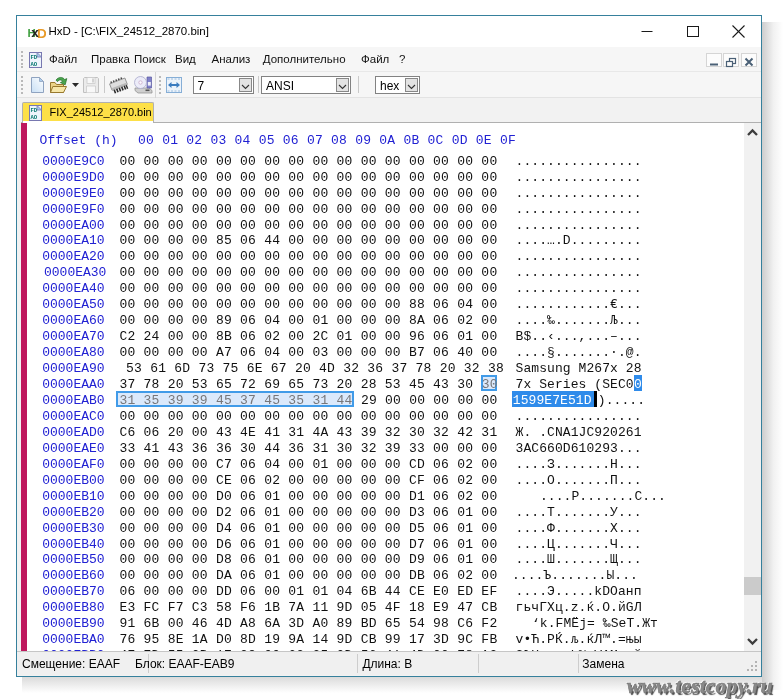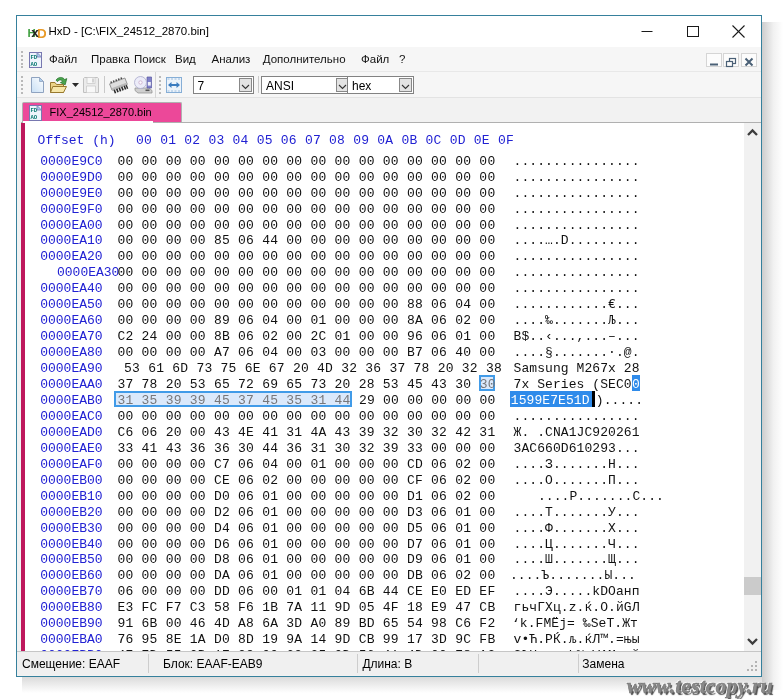--- a/index.html
+++ b/index.html
@@ -11,24 +11,24 @@
 .title{position:absolute;left:0;top:0;width:744px;height:31px;background:#fff}
 .title .txt{position:absolute;left:31.5px;top:8.5px;font-size:11.5px;color:#000}
 .menu{position:absolute;left:0;top:31px;width:744px;height:25px;background:#f6f6f6;border-bottom:1px solid #e8e8e8}
 .menu .mi{position:absolute;top:5.5px;font-size:11.5px;color:#111}
 .tbar{position:absolute;left:0;top:56px;width:744px;height:26px;background:#f6f6f6;border-bottom:1px solid #e3e3e3}
 .combo{position:absolute;top:3.5px;height:18.5px;background:#fff;border:1px solid #828282}
 .combo .ct{position:absolute;left:4px;top:2.5px;font-size:12px;color:#000}
 .combo .cb{position:absolute;right:1px;top:1px;width:13px;height:14.5px;background:#e3e3e3;border:1px solid #888}
 .tsep{position:absolute;top:4px;width:1px;height:17px;background:#c9c9c9}
 .tabbar{position:absolute;left:0;top:82px;width:744px;height:24px;background:#f2f2f2}
-.tab{position:absolute;left:5px;top:3.5px;width:160px;height:21px;background:#ec4899;border:1px solid #b0b0b0;border-bottom:none;border-radius:2px 2px 0 0}
+.tab{position:absolute;left:5px;top:3.5px;width:132px;height:21px;background:#fde047;border:1px solid #b0b0b0;border-bottom:none;border-radius:2px 2px 0 0}
 .tab .ttxt{position:absolute;left:26.6px;top:3.5px;font-size:11px;color:#000}
 .pageline{position:absolute;left:4px;top:106px;width:740px;height:1px;background:#b0b0b0}
-.content{position:absolute;left:4px;top:107px;width:740px;height:528px;background:#fff;border-left:4px solid #be185d;overflow:hidden}
+.content{position:absolute;left:4px;top:107px;width:740px;height:528px;background:#fff;border-left:6px solid #be185d;overflow:hidden}
 .hl{position:absolute;height:15.95px;line-height:15.95px;font-family:"Liberation Mono",monospace;font-size:13px;white-space:pre}
 .off{position:absolute;color:#2121d3}
 .hx{position:absolute;color:#111;letter-spacing:0.242px}
 .hx.hdr{color:#2121d3}
 .hx.hxs{color:#77777a}
 .asc{position:absolute;color:#111;letter-spacing:0.07px}
 .asc.ascs{color:#fff}
 .selh{position:absolute;top:-2px;height:15.95px;background:#dbe9fb;border:2px solid #419be8}
 .sela{position:absolute;top:-2px;height:15.95px;background:#2f8bea}
 .caret{position:absolute;top:-2px;width:3px;height:15.95px;background:#000}
@@ -179,21 +179,21 @@
           </svg></span>
       </div>
     <div class="tsep" style="left:241px"></div>
     <div class="combo" style="left:244px;width:90px">
         <span class="ct">ANSI</span>
         <span class="cb"><svg width="11" height="13" viewBox="0 0 11 13">
             <path d="M2,5 L5.5,8.5 L9,5" fill="none" stroke="#333" stroke-width="1.1"></path>
           </svg></span>
       </div>
     <div class="tsep" style="left:341px"></div>
-    <div class="combo" style="left:330px;width:67px">
+    <div class="combo" style="left:358px;width:45px">
         <span class="ct">hex</span>
         <span class="cb"><svg width="11" height="13" viewBox="0 0 11 13">
             <path d="M2,5 L5.5,8.5 L9,5" fill="none" stroke="#333" stroke-width="1.1"></path>
           </svg></span>
       </div>
   </div>
   <div class="tabbar">
     <div class="tab">
       <svg class="abs" style="left:6px;top:2.5px" width="13" height="16" viewBox="0 0 13 16">
         <rect x="0.5" y="0.5" width="12" height="15" fill="#eef4fc" stroke="#7878b0"></rect>
@@ -208,21 +208,21 @@
   <div class="abs" style="left:6px;top:105px;width:130px;height:2px;background:#fff"></div>
   <div class="content">
 <div class="hl" style="top:10.4px"><span class="off" style="left:12.6px">Offset (h)</span><span class="hx hdr" style="left:111px">00 01 02 03 04 05 06 07 08 09 0A 0B 0C 0D 0E 0F</span></div>
 <div class="hl" style="top:30.70px"><span class="off" style="left:15.2px">0000E9C0</span><span class="hx" style="left:92.4px">00 00 00 00 00 00 00 00 00 00 00 00 00 00 00 00</span><span class="asc" style="left:488.6px">................</span></div>
 <div class="hl" style="top:46.65px"><span class="off" style="left:15.2px">0000E9D0</span><span class="hx" style="left:92.4px">00 00 00 00 00 00 00 00 00 00 00 00 00 00 00 00</span><span class="asc" style="left:488.6px">................</span></div>
 <div class="hl" style="top:62.60px"><span class="off" style="left:15.2px">0000E9E0</span><span class="hx" style="left:92.4px">00 00 00 00 00 00 00 00 00 00 00 00 00 00 00 00</span><span class="asc" style="left:488.6px">................</span></div>
 <div class="hl" style="top:78.55px"><span class="off" style="left:15.2px">0000E9F0</span><span class="hx" style="left:92.4px">00 00 00 00 00 00 00 00 00 00 00 00 00 00 00 00</span><span class="asc" style="left:488.6px">................</span></div>
 <div class="hl" style="top:94.50px"><span class="off" style="left:15.2px">0000EA00</span><span class="hx" style="left:92.4px">00 00 00 00 00 00 00 00 00 00 00 00 00 00 00 00</span><span class="asc" style="left:488.6px">................</span></div>
 <div class="hl" style="top:110.45px"><span class="off" style="left:15.2px">0000EA10</span><span class="hx" style="left:92.4px">00 00 00 00 85 06 44 00 00 00 00 00 00 00 00 00</span><span class="asc" style="left:488.6px">....….D.........</span></div>
 <div class="hl" style="top:126.40px"><span class="off" style="left:15.2px">0000EA20</span><span class="hx" style="left:92.4px">00 00 00 00 00 00 00 00 00 00 00 00 00 00 00 00</span><span class="asc" style="left:488.6px">................</span></div>
-<div class="hl" style="top:142.35px"><span class="off" style="left:32px">0000EA30</span><span class="hx" style="left:92.4px">00 00 00 00 00 00 00 00 00 00 00 00 00 00 00 00</span><span class="asc" style="left:488.6px">................</span></div>
+<div class="hl" style="top:142.35px"><span class="off" style="left:17px">0000EA30</span><span class="hx" style="left:92.4px">00 00 00 00 00 00 00 00 00 00 00 00 00 00 00 00</span><span class="asc" style="left:488.6px">................</span></div>
 <div class="hl" style="top:158.30px"><span class="off" style="left:15.2px">0000EA40</span><span class="hx" style="left:92.4px">00 00 00 00 00 00 00 00 00 00 00 00 00 00 00 00</span><span class="asc" style="left:488.6px">................</span></div>
 <div class="hl" style="top:174.25px"><span class="off" style="left:15.2px">0000EA50</span><span class="hx" style="left:92.4px">00 00 00 00 00 00 00 00 00 00 00 00 88 06 04 00</span><span class="asc" style="left:488.6px">............€...</span></div>
 <div class="hl" style="top:190.20px"><span class="off" style="left:15.2px">0000EA60</span><span class="hx" style="left:92.4px">00 00 00 00 89 06 04 00 01 00 00 00 8A 06 02 00</span><span class="asc" style="left:488.6px">....‰.......Љ...</span></div>
 <div class="hl" style="top:206.15px"><span class="off" style="left:15.2px">0000EA70</span><span class="hx" style="left:92.4px">C2 24 00 00 8B 06 02 00 2C 01 00 00 96 06 01 00</span><span class="asc" style="left:488.6px">В$..‹...,...–...</span></div>
 <div class="hl" style="top:222.10px"><span class="off" style="left:15.2px">0000EA80</span><span class="hx" style="left:92.4px">00 00 00 00 A7 06 04 00 03 00 00 00 B7 06 40 00</span><span class="asc" style="left:488.6px">....§.......·.@.</span></div>
 <div class="hl" style="top:238.05px"><span class="off" style="left:15.2px">0000EA90</span><span class="hx" style="left:99px">53 61 6D 73 75 6E 67 20 4D 32 36 37 78 20 32 38</span><span class="asc" style="left:488.6px">Samsung M267x 28</span></div>
 <div class="hl" style="top:254.00px"><span class="off" style="left:15.2px">0000EAA0</span><span class="hx" style="left:92.4px">37 78 20 53 65 72 69 65 73 20 28 53 45 43 30</span><span class="selh" style="left:453.8px;width:16.3px"></span><span class="hx hxs" style="left:454.65px">30</span><span class="asc" style="left:488.6px">7x Series (SEC0</span><span class="sela" style="left:606.6px;width:8.2px"></span><span class="asc ascs" style="left:606.9px">0</span></div>
 <div class="hl" style="top:269.95px"><span class="selh" style="left:88.7px;width:238px"></span><span class="off" style="left:15.2px">0000EAB0</span><span class="hx hxs" style="left:92.4px">31 35 39 39 45 37 45 35 31 44</span><span class="hx" style="left:333.90px">29 00 00 00 00 00</span><span class="sela" style="left:484.9px;width:82px"></span><span class="asc ascs" style="left:485.8px">1599E7E51D</span><span class="asc" style="left:570.8px">).....</span><span class="caret" style="left:566.9px"></span></div>
 <div class="hl" style="top:285.90px"><span class="off" style="left:15.2px">0000EAC0</span><span class="hx" style="left:92.4px">00 00 00 00 00 00 00 00 00 00 00 00 00 00 00 00</span><span class="asc" style="left:488.6px">................</span></div>
 <div class="hl" style="top:301.85px"><span class="off" style="left:15.2px">0000EAD0</span><span class="hx" style="left:92.4px">C6 06 20 00 43 4E 41 31 4A 43 39 32 30 32 42 31</span><span class="asc" style="left:488.6px">Ж. .CNA1JC920261</span></div>
@@ -230,37 +230,37 @@
 <div class="hl" style="top:333.75px"><span class="off" style="left:15.2px">0000EAF0</span><span class="hx" style="left:92.4px">00 00 00 00 C7 06 04 00 01 00 00 00 CD 06 02 00</span><span class="asc" style="left:488.6px">....З.......Н...</span></div>
 <div class="hl" style="top:349.70px"><span class="off" style="left:15.2px">0000EB00</span><span class="hx" style="left:92.4px">00 00 00 00 CE 06 02 00 00 00 00 00 CF 06 02 00</span><span class="asc" style="left:488.6px">....О.......П...</span></div>
 <div class="hl" style="top:365.65px"><span class="off" style="left:15.2px">0000EB10</span><span class="hx" style="left:92.4px">00 00 00 00 D0 06 01 00 00 00 00 00 D1 06 02 00</span><span class="asc" style="left:513px">....Р.......С...</span></div>
 <div class="hl" style="top:381.60px"><span class="off" style="left:15.2px">0000EB20</span><span class="hx" style="left:92.4px">00 00 00 00 D2 06 01 00 00 00 00 00 D3 06 01 00</span><span class="asc" style="left:488.6px">....Т.......У...</span></div>
 <div class="hl" style="top:397.55px"><span class="off" style="left:15.2px">0000EB30</span><span class="hx" style="left:92.4px">00 00 00 00 D4 06 01 00 00 00 00 00 D5 06 01 00</span><span class="asc" style="left:488.6px">....Ф.......Х...</span></div>
 <div class="hl" style="top:413.50px"><span class="off" style="left:15.2px">0000EB40</span><span class="hx" style="left:92.4px">00 00 00 00 D6 06 01 00 00 00 00 00 D7 06 01 00</span><span class="asc" style="left:488.6px">....Ц.......Ч...</span></div>
 <div class="hl" style="top:429.45px"><span class="off" style="left:15.2px">0000EB50</span><span class="hx" style="left:92.4px">00 00 00 00 D8 06 01 00 00 00 00 00 D9 06 01 00</span><span class="asc" style="left:488.6px">....Ш.......Щ...</span></div>
 <div class="hl" style="top:445.40px"><span class="off" style="left:15.2px">0000EB60</span><span class="hx" style="left:92.4px">00 00 00 00 DA 06 01 00 00 00 00 00 DB 06 02 00</span><span class="asc" style="left:485px">....Ъ.......Ы...</span></div>
 <div class="hl" style="top:461.35px"><span class="off" style="left:15.2px">0000EB70</span><span class="hx" style="left:92.4px">06 00 00 00 DD 06 00 01 01 04 6B 44 CE E0 ED EF</span><span class="asc" style="left:488.6px">....Э.....kDОанп</span></div>
 <div class="hl" style="top:477.30px"><span class="off" style="left:15.2px">0000EB80</span><span class="hx" style="left:92.4px">E3 FC F7 C3 58 F6 1B 7A 11 9D 05 4F 18 E9 47 CB</span><span class="asc" style="left:488.6px">гьчГXц.z.ќ.O.йGЛ</span></div>
-<div class="hl" style="top:493.25px"><span class="off" style="left:15.2px">0000EB90</span><span class="hx" style="left:92.4px">91 6B 00 46 4D A8 6A 3D A0 89 BD 65 54 98 C6 F2</span><span class="asc" style="left:487px">‘k.FMЁj=&nbsp;‰ЅeT.Жт</span></div>
+<div class="hl" style="top:493.25px"><span class="off" style="left:15.2px">0000EB90</span><span class="hx" style="left:92.4px">91 6B 00 46 4D A8 6A 3D A0 89 BD 65 54 98 C6 F2</span><span class="asc" style="left:505px">‘k.FMЁj=&nbsp;‰ЅeT.Жт</span></div>
 <div class="hl" style="top:509.20px"><span class="off" style="left:15.2px">0000EBA0</span><span class="hx" style="left:92.4px">76 95 8E 1A D0 8D 19 9A 14 9D CB 99 17 3D 9C FB</span><span class="asc" style="left:488.6px">v•Ћ.РЌ.љ.ќЛ™.=њы</span></div>
 <div class="hl" style="top:525.15px"><span class="off" style="left:15.2px">0000EBB0</span><span class="hx" style="left:92.4px">47 7D 55 0B 1E 3C 00 62 25 0D 56 41 4D 00 78 A2</span><span class="asc" style="left:488.6px">G}U..&lt;.b%.VAM.xў</span></div>
   </div>
   <div class="sbar">
     <svg class="abs" style="left:3px;top:5px" width="11" height="9" viewBox="0 0 11 9">
         <path d="M1,7 L5.5,2.5 L10,7" fill="none" stroke="#3d3d3d" stroke-width="2.3"></path>
       </svg>
     <div class="sthumb"></div>
     <svg class="abs" style="left:3px;top:514px" width="11" height="9" viewBox="0 0 11 9">
         <path d="M1,2 L5.5,6.5 L10,2" fill="none" stroke="#3d3d3d" stroke-width="2.3"></path>
       </svg>
   </div>
   <div class="sbarL">
     <span class="sc" style="left:5px">Смещение: EAAF</span>
     <div class="sdiv" style="left:130.8px"></div>
-    <span class="sc" style="left:146px">Блок: EAAF-EAB9</span>
+    <span class="sc" style="left:118px">Блок: EAAF-EAB9</span>
     <div class="sdiv" style="left:340px"></div>
     <span class="sc" style="left:345.4px">Длина: B</span>
     <div class="sdiv" style="left:461px"></div>
     <div class="sdiv" style="left:561px"></div>
     <span class="sc" style="left:565.3px">Замена</span>
     <svg class="abs" style="right:3px;top:9px" width="12" height="12" viewBox="0 0 12 12">
       <g fill="#b4b4b4">
           <rect x="9" y="0" width="2" height="2"></rect>
           <rect x="9" y="4" width="2" height="2"></rect>
           <rect x="9" y="8" width="2" height="2"></rect>

